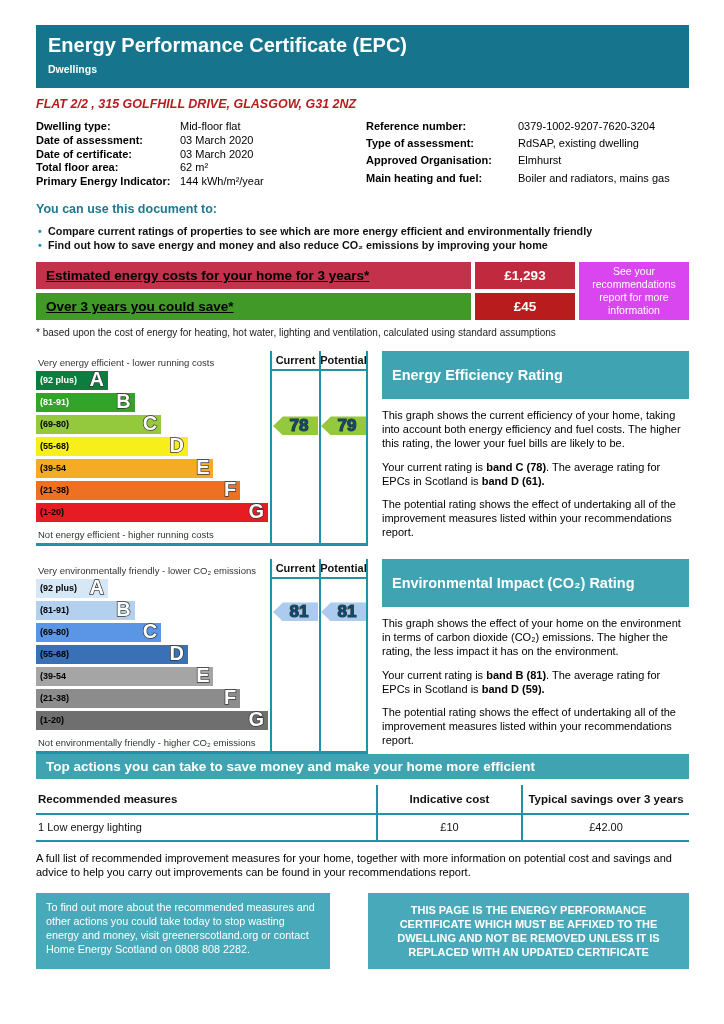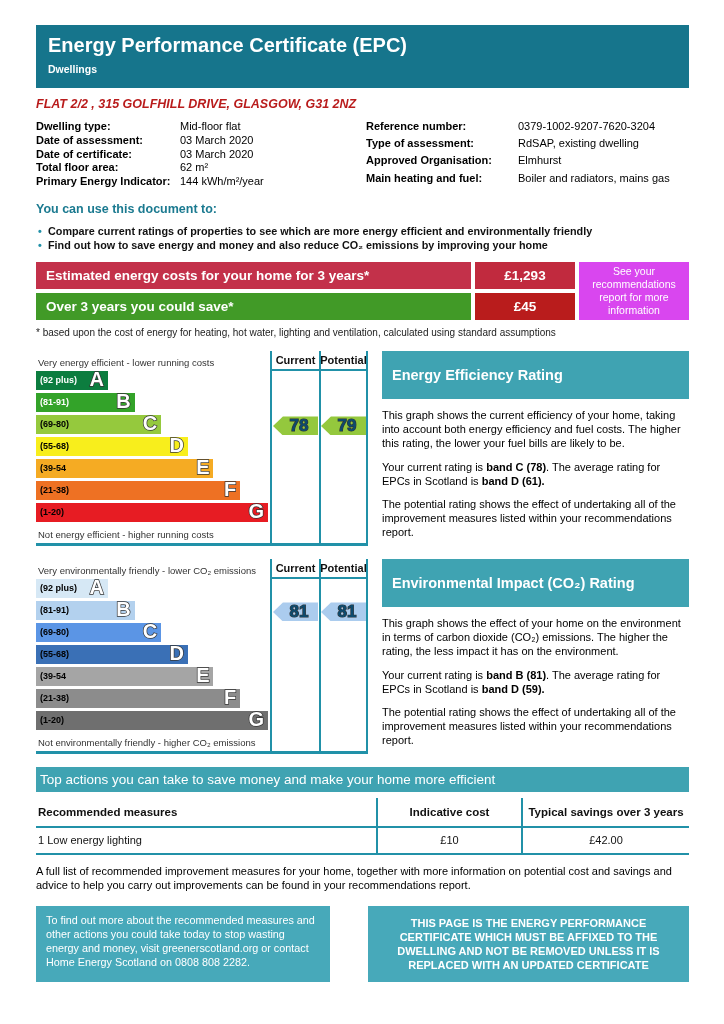--- a/index.html
+++ b/index.html
@@ -27,21 +27,21 @@
 
   .usage-h { color:#1b7a90; font-weight:bold; font-size:12.5px; margin-top:13px; }
   ul.usage { list-style:none; margin-top:8px; }
   ul.usage li { font-size:10.8px; font-weight:bold; line-height:14px; padding-left:12px; position:relative; }
   ul.usage li::before { content:"•"; color:#2191a8; position:absolute; left:2px; }
 
   
   .costs { display:flex; margin-top:10px; }
   .cost-rows { flex:1; display:flex; flex-direction:column; gap:4px; }
   .cost-row { display:flex; gap:4px; height:27px; }
-  .cost-label { flex:1; color:#ffffff; font-weight:bold; font-size:13.5px; display:flex; align-items:center; padding-left:10px; }
+  .cost-label { flex:1; color:#000000; font-weight:bold; font-size:13.5px; display:flex; align-items:center; padding-left:10px;text-decoration:underline; }
   .cost-value { width:100px; color:#fff; font-weight:bold; font-size:13.5px; display:flex; align-items:center; justify-content:center; }
   .cost-aside { width:110px; margin-left:4px; background:#45a9bd; color:#fff; font-size:10.5px; line-height:13px; text-align:center; display:flex; align-items:center; padding:2px 5px; }
   .footnote { font-size:10px; margin-top:7px; color:#222; }
 
   
   .row2 { display:flex; margin-top:13px; gap:14px; }
   .chart-col { width:332px; }
   .text-col { flex:1; }
 
   .chart { border-bottom:3px solid #2191a8; }
@@ -59,21 +59,21 @@
   .letter { position:absolute; right:4px; top:50%; transform:translateY(-54%); font-size:20px; font-weight:bold; color:#fff; -webkit-text-stroke:1.4px #333; paint-order:stroke fill; }
   .cfoot { height:18px; }
   .cfoot .caption { padding-top:4px; padding-left:2px; }
   .arrow { width:45px; height:19px; clip-path:polygon(0% 50%, 22% 0%, 100% 0%, 100% 100%, 22% 100%); display:flex; align-items:center; justify-content:center; }
   .anum { font-size:17px; font-weight:bold; color:#0c4a6e; -webkit-text-stroke:1.2px #333; paint-order:stroke fill; margin-left:7px; }
 
   .section-banner { background:#3fa3b2; color:#fff; font-weight:bold; font-size:14.5px; padding:16px 10px; }
   .text-col p { font-size:11px; line-height:14.2px; margin-top:9px; color:#000; }
 
   
-  .actions-banner { background:#3fa3b2; color:#fff; font-weight:normal; font-size:13.5px; padding:5px 4px; margin-top:13px; }
+  .actions-banner { background:#3fa3b2; color:#fff; font-weight:bold; font-size:13.5px; padding:5px 10px; }
   .atable { }
   .arow { display:flex; border-bottom:2px solid #2191a8; }
   .arow .c1 { flex:1; padding-left:2px; display:flex; align-items:center; }
   .arow .c2 { width:145px; border-left:2px solid #2191a8; display:flex; align-items:center; justify-content:center; }
   .arow .c3 { width:168px; border-left:2px solid #2191a8; display:flex; align-items:center; justify-content:center; }
   .arow.ahead { height:36px; font-weight:bold; font-size:11.5px; padding-top:6px; }
   .arow.adata { height:27px; font-size:11px; }
   .actions-note { font-size:11px; line-height:14.2px; margin-top:9px; color:#000; }
 
   

